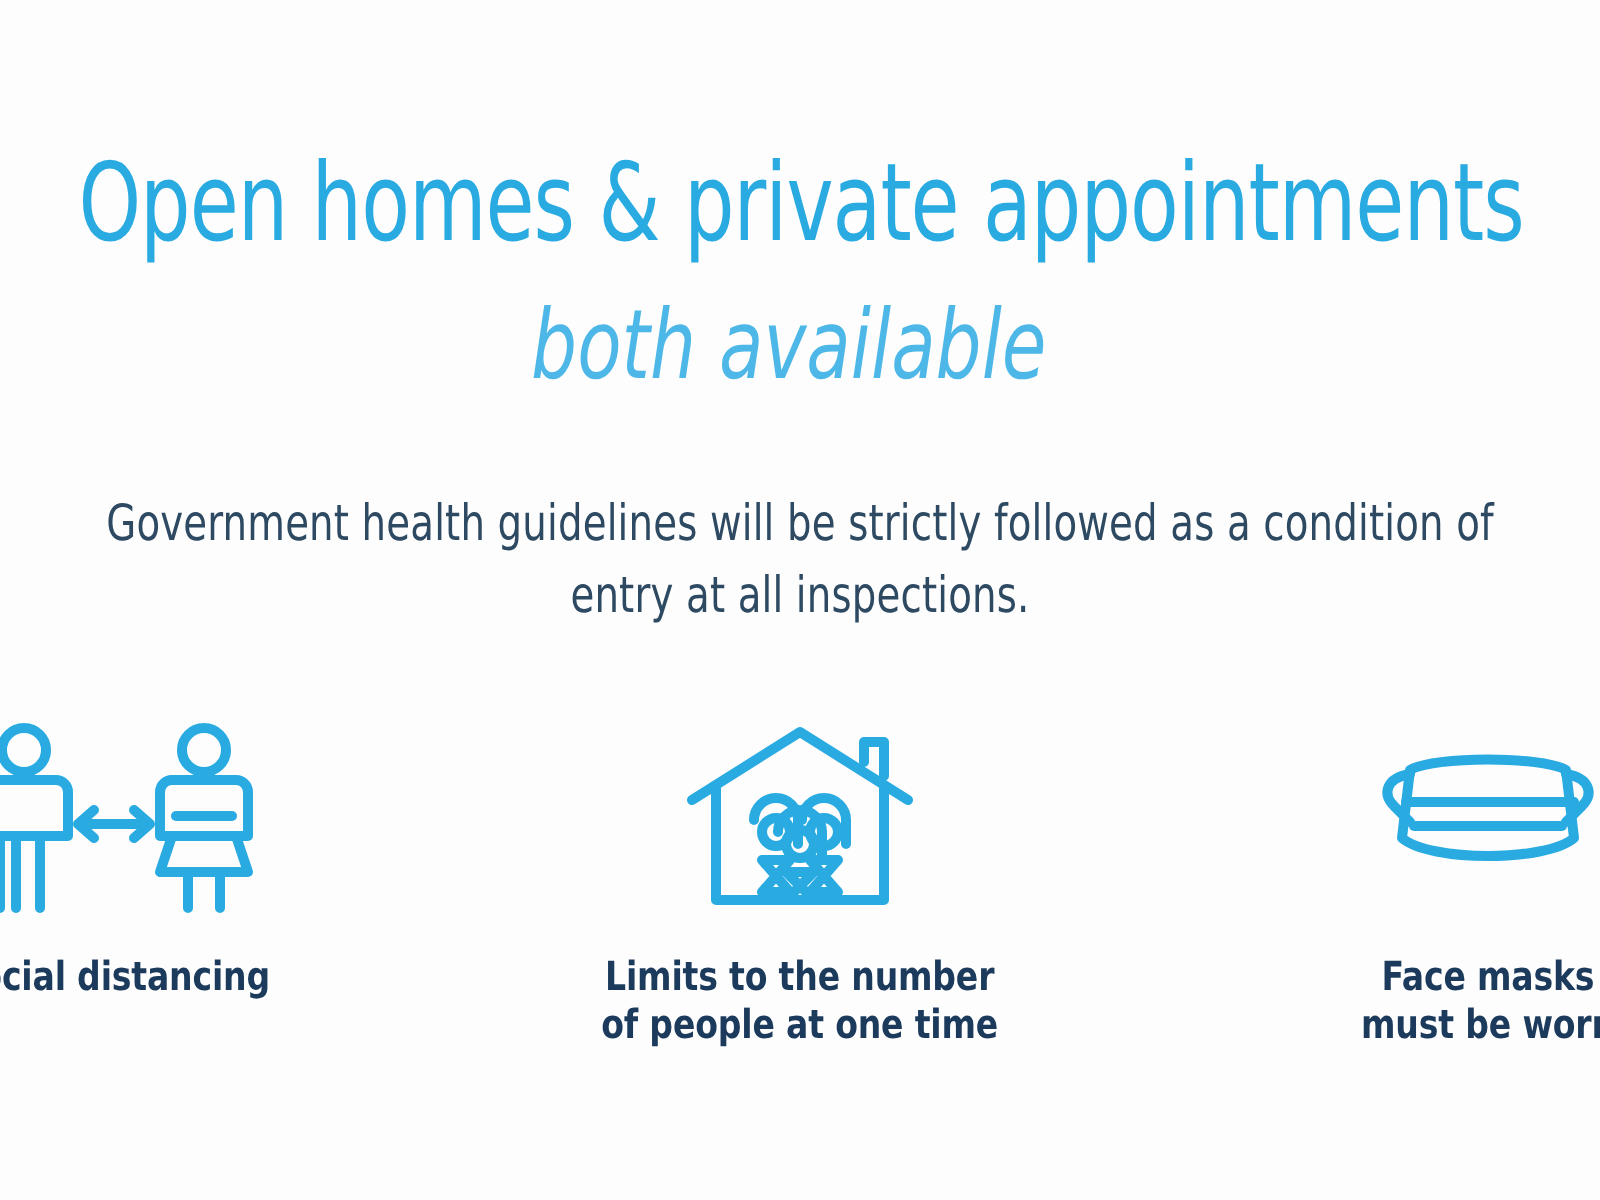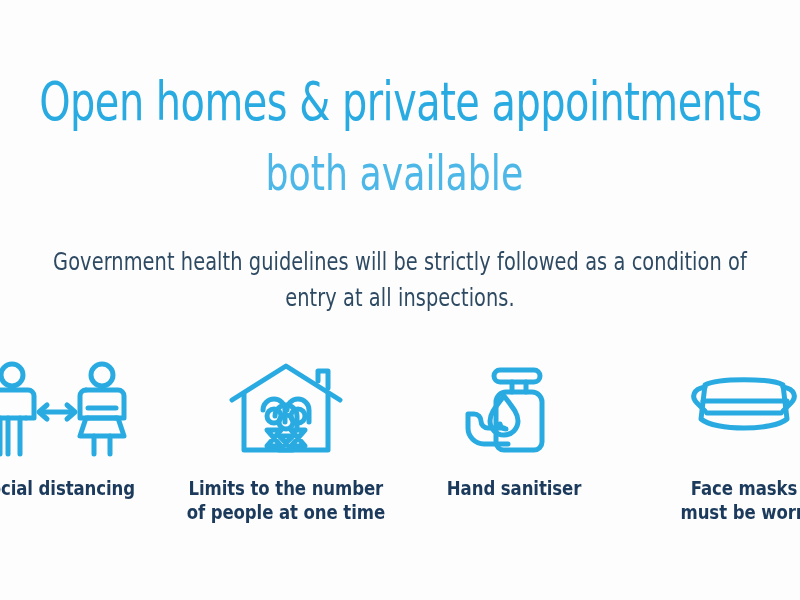--- a/index.html
+++ b/index.html
@@ -48,20 +48,21 @@
     white-space: nowrap;
   }
 
   .subtitle-wrap {
     position: absolute;
     top: 148px;
     left: 0;
     width: 788px;
     text-align: center;
     white-space: nowrap;
+    font-style: italic;
   }
   .subtitle {
     display: inline-block;
     font-family: "DejaVu Sans Condensed", "Liberation Sans Narrow", "Liberation Sans", sans-serif;
     font-size: 48px;
     line-height: 1.05;
     font-weight: 300;
     letter-spacing: 0px;
     color: #4db8e8;
     transform: scaleX(0.84);
@@ -192,37 +193,20 @@
           <path d="M65 70 h14 l-7 8 l7 8 h-14 l7 -8 z"></path>
           <path d="M49 56 a11 11 0 0 1 22 0 v14"></path>
           <circle cx="60" cy="62" r="7"></circle>
           <path d="M53 76 h14 l-7 7 l7 7 h-14 l7 -7 z"></path>
         </svg>
       </div>
       <div class="caption">Limits to the number
 of people at one time</div>
     </div>
 
-    <div class="icon-col">
-      <div class="icon-box">
-        <svg width="110" height="100" viewBox="0 0 110 100" fill="none" stroke="#29abe2" stroke-width="5" stroke-linecap="round" stroke-linejoin="round">
-
-          <path d="M40 10 h34 a4 4 0 0 1 0 12 h-34 a4 4 0 0 1 0 -12 z"></path>
-          <path d="M52 22 v10 M66 22 v10"></path>
-
-          <path d="M46 32 h26 a10 10 0 0 1 10 10 v40 a8 8 0 0 1 -8 8 h-30 a8 8 0 0 1 -8 -8 v-40 a10 10 0 0 1 10 -10 z"></path>
-
-          <path d="M44 36 c-10 13 -14 18 -14 25 a14 14 0 0 0 28 0 c0 -7 -4 -12 -14 -25 z"></path>
-          <path d="M40 64 a6 6 0 0 0 6 5"></path>
-
-          <path d="M44 68 h-16 a7 7 0 0 1 -7 -7 a7 7 0 0 0 -7 -7 h-6 v14 a16 16 0 0 0 16 16 h24"></path>
-        </svg>
-      </div>
-      <div class="caption">Hand sanitiser</div>
-    </div>
 
     <div class="icon-col">
       <div class="icon-box">
         <svg width="130" height="90" viewBox="0 0 130 90" fill="none" stroke="#29abe2" stroke-width="5" stroke-linecap="round" stroke-linejoin="round">
 
           <path d="M26 22 c-12 2 -14 10 -8 16 l8 8"></path>
           <path d="M104 22 c12 2 14 10 8 16 l-8 8"></path>
 
           <path d="M26 20 c12 -7 66 -7 78 0 l4 34 c-14 12 -72 12 -86 0 z"></path>
 

